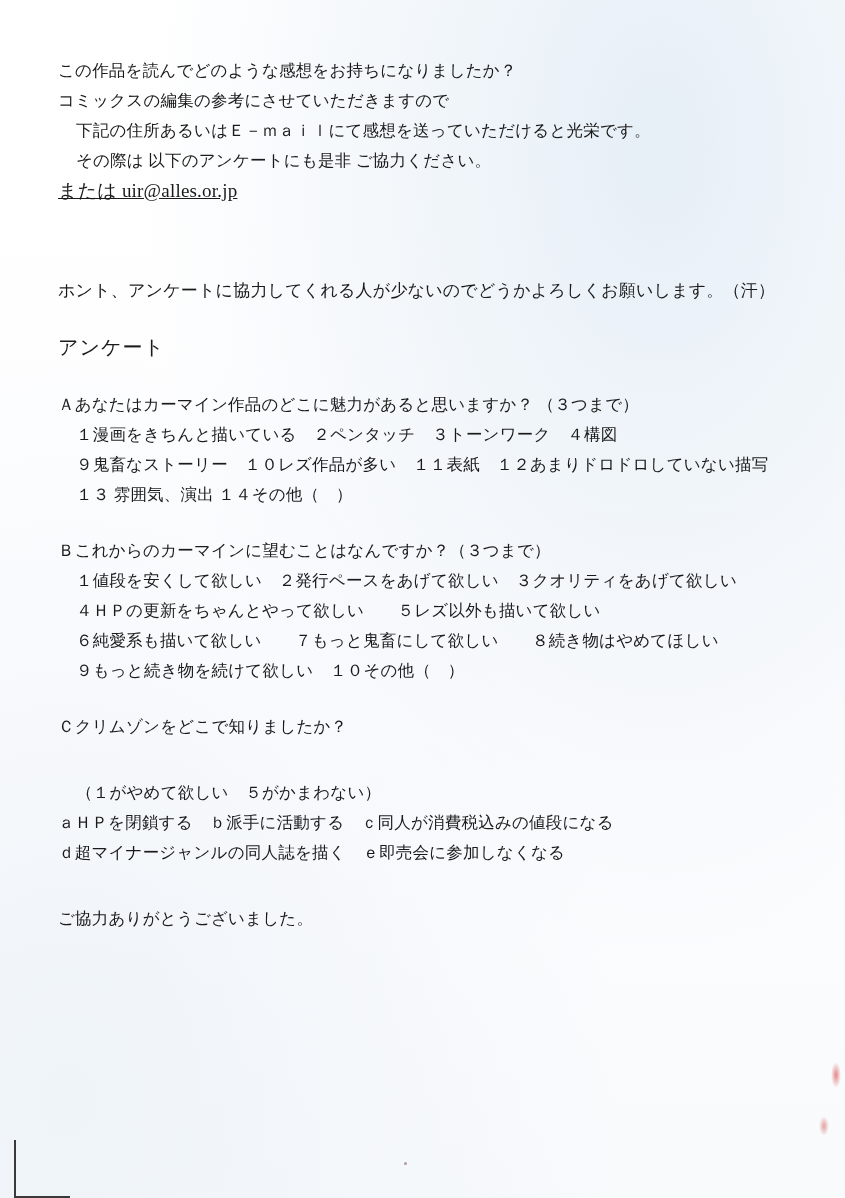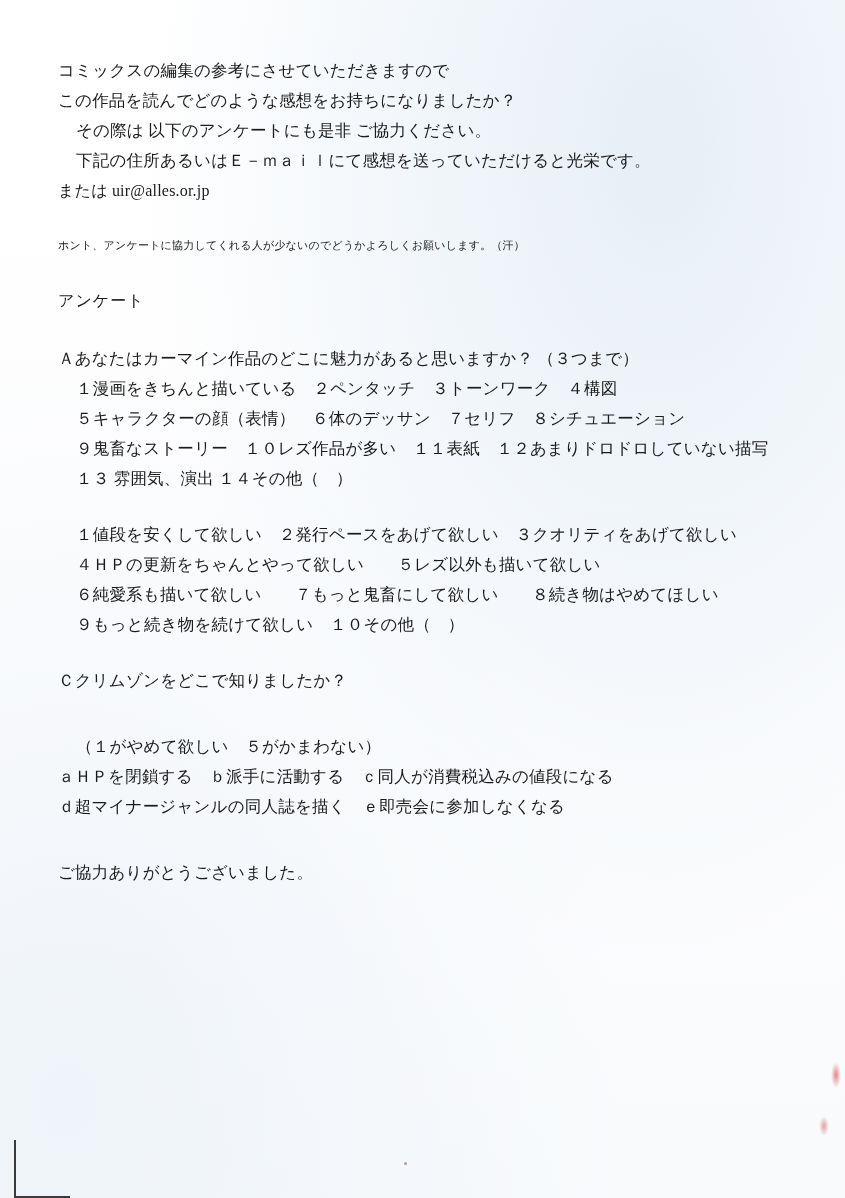--- a/index.html
+++ b/index.html
@@ -33,34 +33,36 @@
   .line {
     font-size: 16.5px;
     line-height: 30px;
     white-space: pre-wrap;
     letter-spacing: 0.2px;
   }
   .line.indent {
     padding-left: 18px;
   }
   .small {
-    font-size: 11px;
+    font-size: 17px;
     line-height: 26px;
+    margin-top: 46px;
   }
   .heading {
-    font-size: 16px;
+    font-size: 20px;
     line-height: 34px;
     letter-spacing: 1px;
   }
   .gap-md { height: 26px; }
   .gap-lg { height: 36px; }
   .block { margin: 0; padding: 0; }
   .email {
     font-family: "Liberation Serif", "DejaVu Serif", serif;
-    font-size: 16px;
+    font-size: 19px;
+    text-decoration: underline;
   }
   
   .edge-left {
     position: absolute;
     left: 14px;
     bottom: 0;
     width: 2px;
     height: 58px;
     background: #3a3a3a;
   }
@@ -99,48 +101,48 @@
   }
 </style>
 </head>
 <body>
 
 <div class="page"></div>
 
 <div class="content">
 
   <div class="block">
+    <div class="line">この作品を読んでどのような感想をお持ちになりましたか？</div>
     <div class="line">コミックスの編集の参考にさせていただきますので</div>
-    <div class="line">この作品を読んでどのような感想をお持ちになりましたか？</div>
+    <div class="line indent">下記の住所あるいはＥ－ｍａｉｌにて感想を送っていただけると光栄です。</div>
     <div class="line indent">その際は 以下のアンケートにも是非 ご協力ください。</div>
-    <div class="line indent">下記の住所あるいはＥ－ｍａｉｌにて感想を送っていただけると光栄です。</div>
     <div class="line email">または uir@alles.or.jp</div>
   </div>
 
   <div class="gap-md"></div>
 
   <div class="line small">ホント、アンケートに協力してくれる人が少ないのでどうかよろしくお願いします。（汗）</div>
 
   <div class="gap-md"></div>
 
   <div class="line heading">アンケート</div>
 
   <div class="gap-md"></div>
 
   <div class="block">
     <div class="line">Ａあなたはカーマイン作品のどこに魅力があると思いますか？ （３つまで）</div>
     <div class="line indent">１漫画をきちんと描いている　２ペンタッチ　３トーンワーク　４構図</div>
-    <div class="line indent">５キャラクターの顔（表情）　６体のデッサン　７セリフ　８シチュエーション</div>
     <div class="line indent">９鬼畜なストーリー　１０レズ作品が多い　１１表紙　１２あまりドロドロしていない描写</div>
     <div class="line indent">１３ 雰囲気、演出 １４その他（　）</div>
   </div>
 
   <div class="gap-md"></div>
 
   <div class="block">
+    <div class="line">Ｂこれからのカーマインに望むことはなんですか？（３つまで）</div>
     <div class="line indent">１値段を安くして欲しい　２発行ペースをあげて欲しい　３クオリティをあげて欲しい</div>
     <div class="line indent">４ＨＰの更新をちゃんとやって欲しい　　５レズ以外も描いて欲しい</div>
     <div class="line indent">６純愛系も描いて欲しい　　７もっと鬼畜にして欲しい　　８続き物はやめてほしい</div>
     <div class="line indent">９もっと続き物を続けて欲しい　１０その他（　）</div>
   </div>
 
   <div class="gap-md"></div>
 
   <div class="block">
     <div class="line">Ｃクリムゾンをどこで知りましたか？</div>

